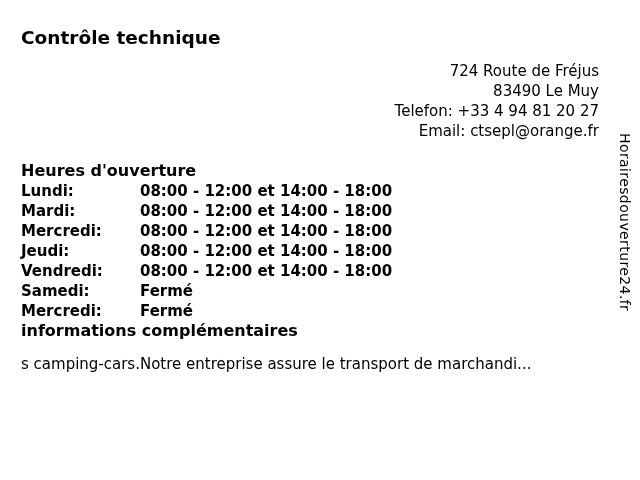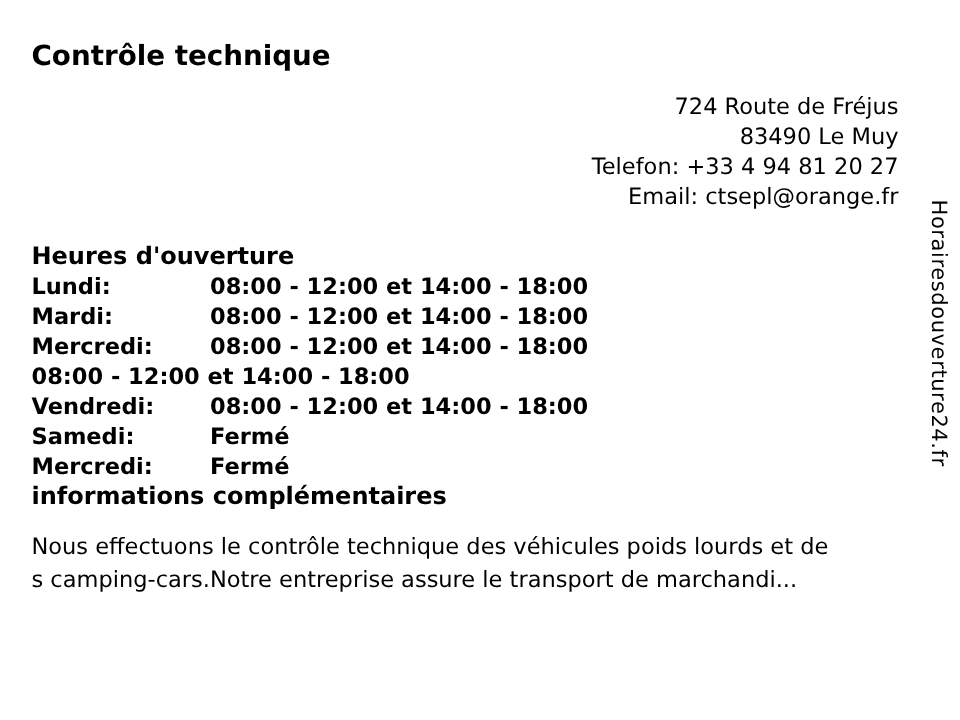--- a/index.html
+++ b/index.html
@@ -95,38 +95,38 @@
     </div>
     <div class="hour-row">
       <span class="hour-day">Mardi:</span>
       <span class="hour-value">08:00 - 12:00 et 14:00 - 18:00</span>
     </div>
     <div class="hour-row">
       <span class="hour-day">Mercredi:</span>
       <span class="hour-value">08:00 - 12:00 et 14:00 - 18:00</span>
     </div>
     <div class="hour-row">
+      <span class="hour-day">Jeudi:</span>
       <span class="hour-value">08:00 - 12:00 et 14:00 - 18:00</span>
     </div>
     <div class="hour-row">
       <span class="hour-day">Vendredi:</span>
       <span class="hour-value">08:00 - 12:00 et 14:00 - 18:00</span>
     </div>
     <div class="hour-row">
       <span class="hour-day">Samedi:</span>
       <span class="hour-value">Fermé</span>
     </div>
     <div class="hour-row">
       <span class="hour-day">Mercredi:</span>
       <span class="hour-value">Fermé</span>
     </div>
   </div>
 
   <h2 class="section-heading info-heading">informations complémentaires</h2>
 
   <div class="info-text">
-    <div>Nous effectuons le contrôle technique des véhicules poids lourds et de</div>
     <div>s camping-cars.Notre entreprise assure le transport de marchandi...</div>
   </div>
 
 </div>
 
 <div class="watermark">Horairesdouverture24.fr</div>
 
 </body></html>

